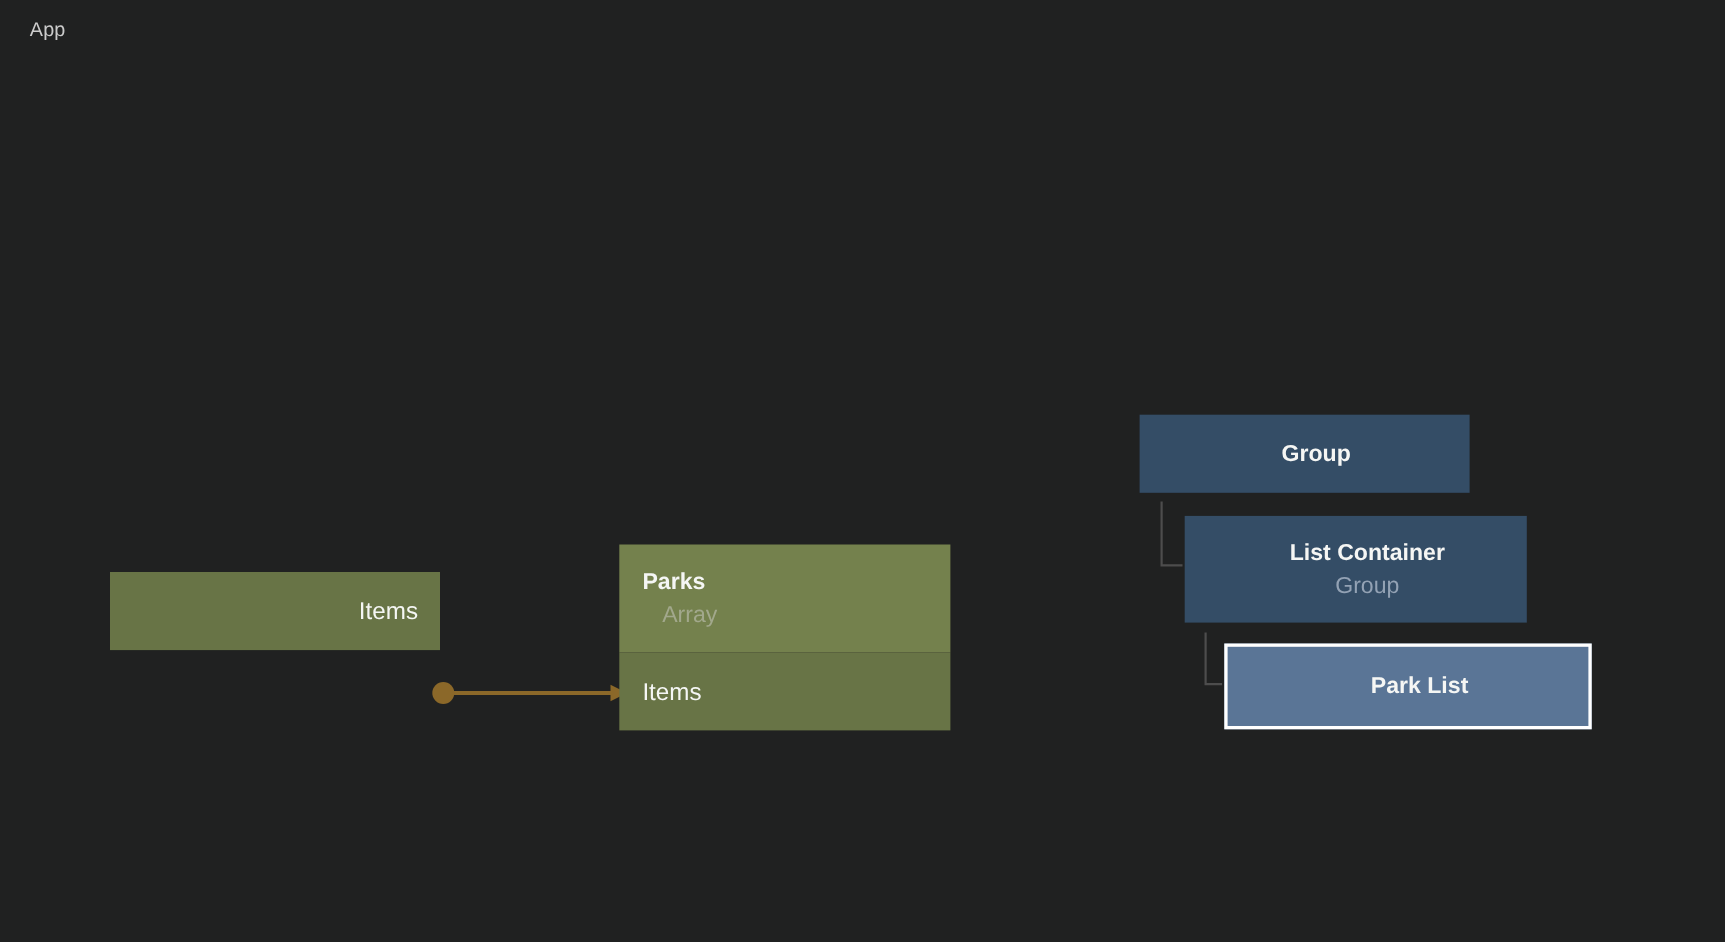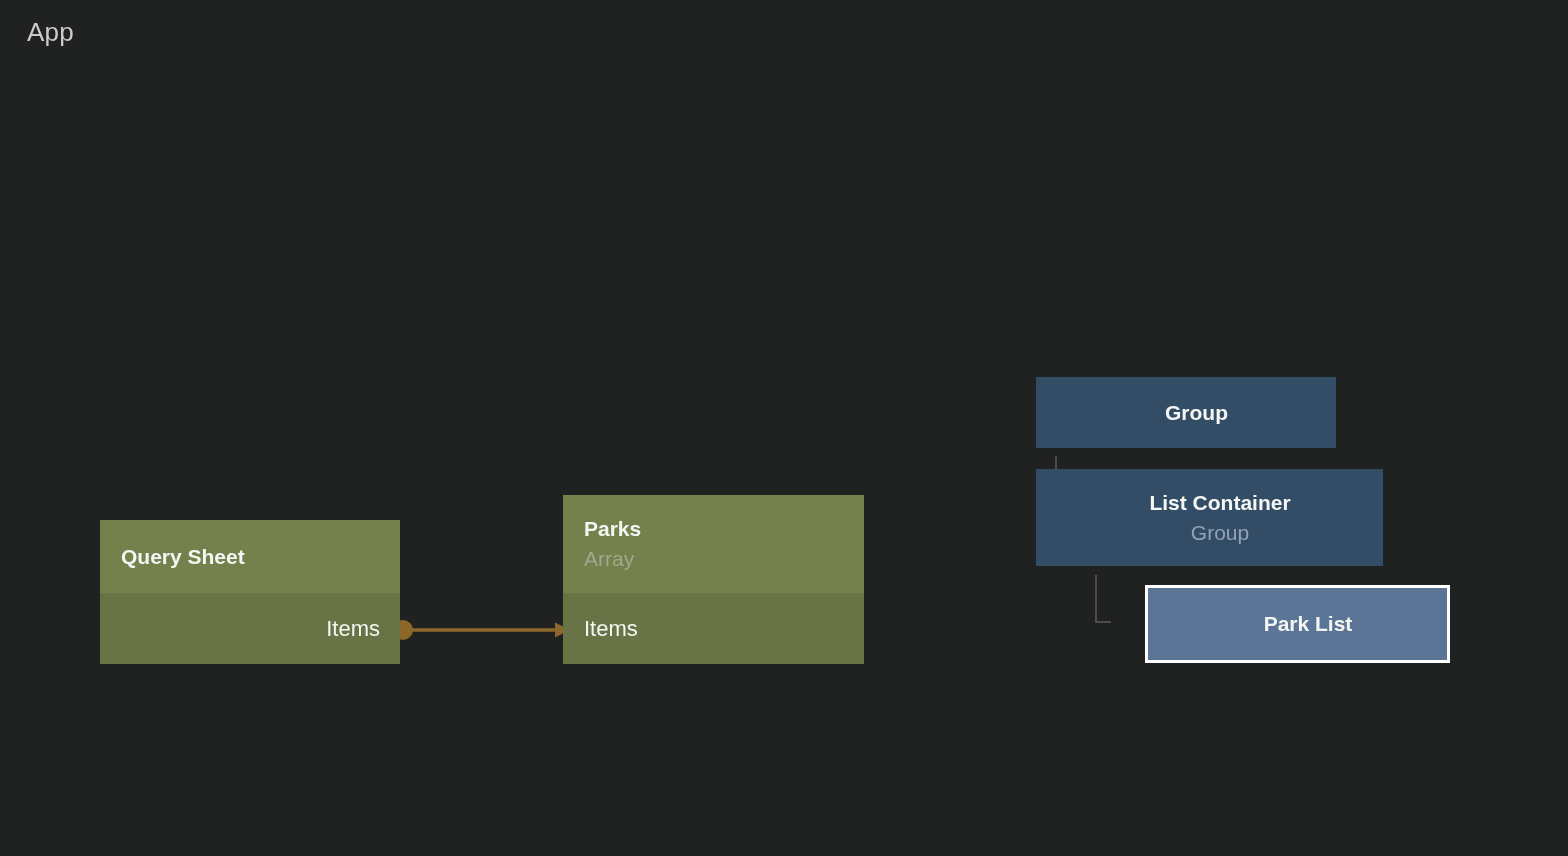--- a/index.html
+++ b/index.html
@@ -24,21 +24,21 @@
     overflow: hidden;
   }
   .canvas {
     position: relative;
     width: 1568px; height: 856px;
     background: var(--background);
   }
   .app-label {
     position: absolute;
     left: 27px; top: 17px;
-    font-size: 26px;
+    font-size: 18px;
     color: var(--app-label);
     letter-spacing: 0.2px;
   }
   .wires {
     position: absolute;
     left: 0; top: 0;
     width: 1568px; height: 856px;
     pointer-events: none;
   }
   .node {
@@ -66,21 +66,21 @@
     color: var(--title-text);
     line-height: 30px;
     white-space: nowrap;
   }
   .node-subtitle {
     font-size: 21px;
     font-weight: 400;
     line-height: 30px;
     white-space: nowrap;
   }
-  .node-subtitle.green { color: var(--green-subtitle); }
+  .node-subtitle.green { color: var(--green-subtitle); margin-left: 18px; }
   .node-subtitle.blue  { color: var(--blue-subtitle); }
   .port-label {
     font-size: 22px;
     color: var(--title-text);
   }
   
   .blue-node {
     background: var(--blue-node);
     display: flex;
     flex-direction: column;
@@ -104,44 +104,41 @@
     <polyline points="1056,456 1056,514 1075,514" fill="none" stroke="var(--tree-connector)" stroke-width="2"></polyline>
 
     <polyline points="1096,575 1096,622 1111,622" fill="none" stroke="var(--tree-connector)" stroke-width="2"></polyline>
 
     <line x1="403" y1="630" x2="556" y2="630" stroke="var(--wire)" stroke-width="3.5"></line>
     <path d="M 555,622.5 L 570,630 L 555,637.5 Z" fill="var(--wire)"></path>
     <circle cx="403" cy="630" r="10" fill="var(--wire)"></circle>
   </svg>
 
   <div class="node" style="left:100px; top:520px; width:300px;">
-    <div class="green-header" style="height:73px;">
-      <div class="node-title">Query Sheet</div>
-    </div>
     <div class="green-body port-right" style="height:71px;">
       <div class="port-label">Items</div>
     </div>
   </div>
 
   <div class="node" style="left:563px; top:495px; width:301px;">
     <div class="green-header" style="height:98px;">
       <div class="node-title">Parks</div>
       <div class="node-subtitle green">Array</div>
     </div>
     <div class="green-body port-left" style="height:71px;">
       <div class="port-label">Items</div>
     </div>
   </div>
 
   <div class="node blue-node" style="left:1036px; top:377px; width:300px; height:71px;">
     <div class="node-title">Group</div>
   </div>
 
-  <div class="node blue-node" style="left:1036px; top:469px; width:347px; height:97px;">
+  <div class="node blue-node" style="left:1077px; top:469px; width:311px; height:97px;">
     <div class="node-title">List Container</div>
     <div class="node-subtitle blue">Group</div>
   </div>
 
-  <div class="node blue-node selected" style="left:1113px; top:585px; width:305px; height:78px;margin-left:32px;">
+  <div class="node blue-node selected" style="left:1113px; top:585px; width:334px; height:78px;">
     <div class="node-title">Park List</div>
   </div>
 
 </div>
 
 </body></html>

